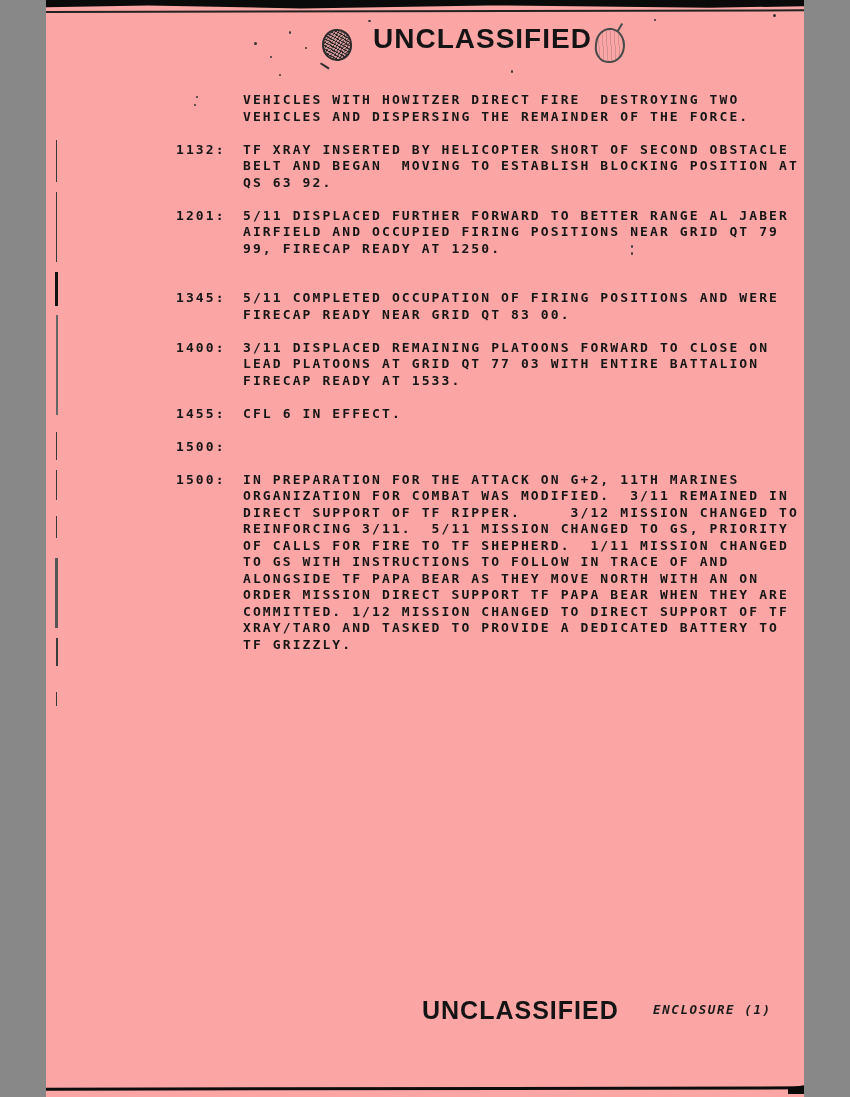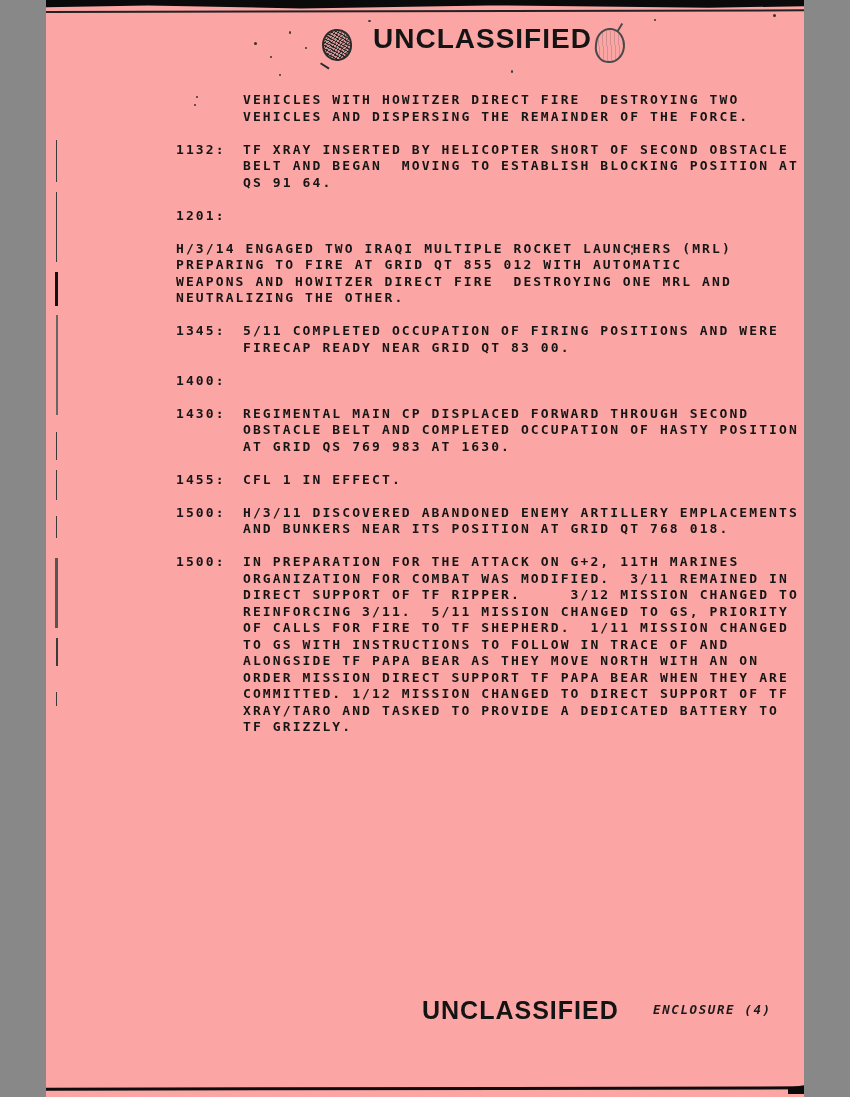--- a/index.html
+++ b/index.html
@@ -137,69 +137,63 @@
   <div class="stamp-light"></div>
 
   <div class="log">
     <div class="intro">VEHICLES WITH HOWITZER DIRECT FIRE  DESTROYING TWO
 VEHICLES AND DISPERSING THE REMAINDER OF THE FORCE.</div>
 
     <div class="entry">
       <span class="time">1132:</span>
       <span class="etext">TF XRAY INSERTED BY HELICOPTER SHORT OF SECOND OBSTACLE
 BELT AND BEGAN  MOVING TO ESTABLISH BLOCKING POSITION AT
-QS 91 64.</span>
+QS 63 92.</span>
     </div>
     <div class="entry">
       <span class="time">1201:</span>
+      <span class="etext">5/11 DISPLACED FURTHER FORWARD TO BETTER RANGE AL JABER
+AIRFIELD AND OCCUPIED FIRING POSITIONS NEAR GRID QT 79
+99, FIRECAP READY AT 1250.</span>
     </div>
     <div class="entry">
-      <span class="etext">H/3/14 ENGAGED TWO IRAQI MULTIPLE ROCKET LAUNCHERS (MRL)
-PREPARING TO FIRE AT GRID QT 855 012 WITH AUTOMATIC
-WEAPONS AND HOWITZER DIRECT FIRE  DESTROYING ONE MRL AND
-NEUTRALIZING THE OTHER.</span>
     </div>
     <div class="entry">
       <span class="time">1345:</span>
       <span class="etext">5/11 COMPLETED OCCUPATION OF FIRING POSITIONS AND WERE
 FIRECAP READY NEAR GRID QT 83 00.</span>
     </div>
     <div class="entry">
       <span class="time">1400:</span>
-    </div>
-    <div class="entry">
-      <span class="time">1430:</span>
-      <span class="etext">REGIMENTAL MAIN CP DISPLACED FORWARD THROUGH SECOND
-OBSTACLE BELT AND COMPLETED OCCUPATION OF HASTY POSITION
-AT GRID QS 769 983 AT 1630.</span>
+      <span class="etext">3/11 DISPLACED REMAINING PLATOONS FORWARD TO CLOSE ON
+LEAD PLATOONS AT GRID QT 77 03 WITH ENTIRE BATTALION
+FIRECAP READY AT 1533.</span>
     </div>
     <div class="entry">
       <span class="time">1455:</span>
-      <span class="etext">CFL 1 IN EFFECT.</span>
+      <span class="etext">CFL 6 IN EFFECT.</span>
     </div>
     <div class="entry">
       <span class="time">1500:</span>
-      <span class="etext">H/3/11 DISCOVERED ABANDONED ENEMY ARTILLERY EMPLACEMENTS
-AND BUNKERS NEAR ITS POSITION AT GRID QT 768 018.</span>
     </div>
     <div class="entry">
       <span class="time">1500:</span>
       <span class="etext">IN PREPARATION FOR THE ATTACK ON G+2, 11TH MARINES
 ORGANIZATION FOR COMBAT WAS MODIFIED.  3/11 REMAINED IN
 DIRECT SUPPORT OF TF RIPPER.     3/12 MISSION CHANGED TO
 REINFORCING 3/11.  5/11 MISSION CHANGED TO GS, PRIORITY
 OF CALLS FOR FIRE TO TF SHEPHERD.  1/11 MISSION CHANGED
 TO GS WITH INSTRUCTIONS TO FOLLOW IN TRACE OF AND
 ALONGSIDE TF PAPA BEAR AS THEY MOVE NORTH WITH AN ON
 ORDER MISSION DIRECT SUPPORT TF PAPA BEAR WHEN THEY ARE
 COMMITTED. 1/12 MISSION CHANGED TO DIRECT SUPPORT OF TF
 XRAY/TARO AND TASKED TO PROVIDE A DEDICATED BATTERY TO
 TF GRIZZLY.</span>
     </div>
   </div>
 
   <div class="footer-classification">UNCLASSIFIED</div>
-  <div class="footer-enclosure">ENCLOSURE (4)</div>
+  <div class="footer-enclosure">ENCLOSURE (1)</div>
 
   <div class="bottom-line"></div>
   <div class="bottom-wedge"></div>
 
 </div>
 
 </body></html>

